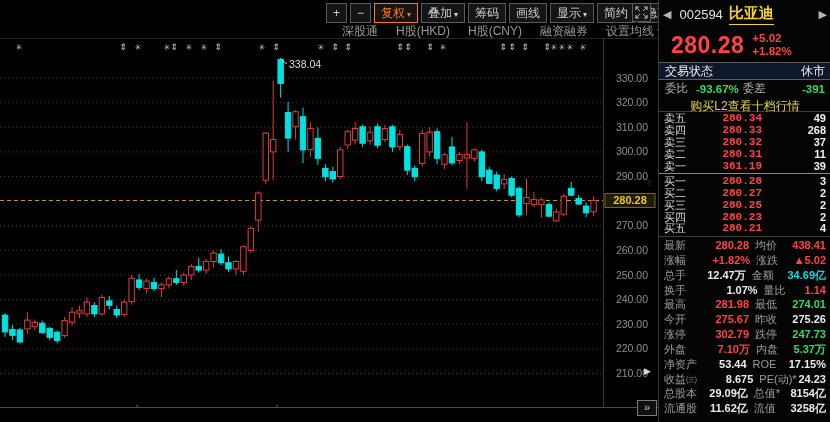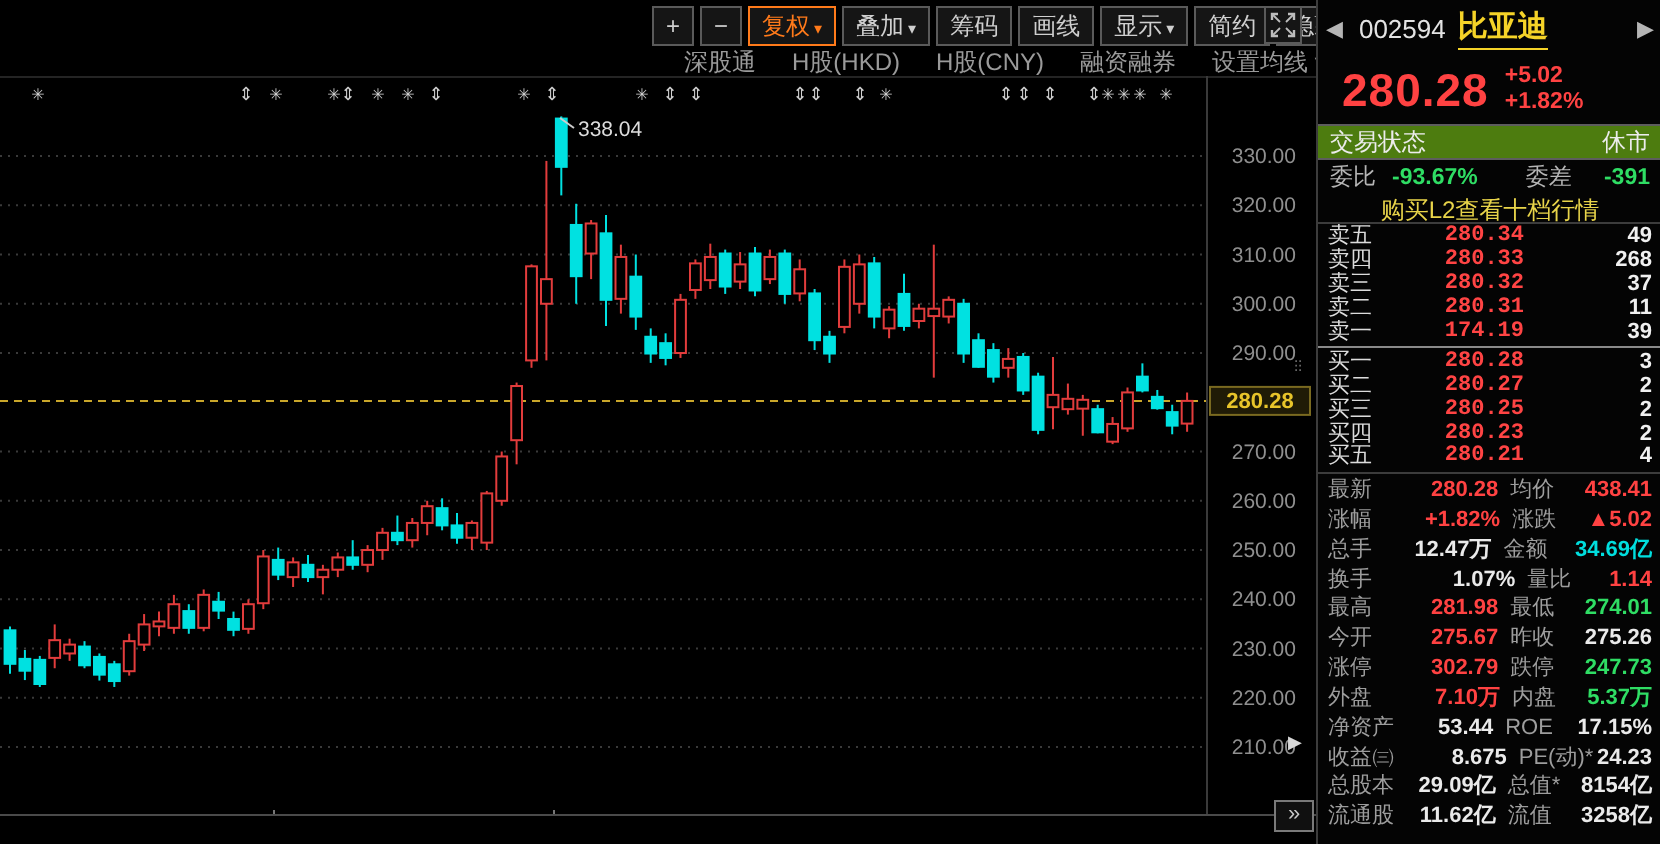--- a/index.html
+++ b/index.html
@@ -29,21 +29,21 @@
   
   #panel{position:absolute;left:658px;top:0;width:172px;height:422px;background:#040404;border-left:1px solid #3c3c3c;}
   #p-header{position:absolute;left:0;top:0;width:172px;height:28px;display:flex;align-items:center;padding:0 4px;}
   #p-prev{color:#b5b5b5;font-size:11px;cursor:pointer;}
   #p-code{color:#e3e3e3;font-size:13px;margin-left:8px;}
   #p-name{color:#f5d328;font-size:15px;font-weight:bold;margin-left:6px;border-bottom:1px solid #f5d328;padding-bottom:1px;}
   #p-next{color:#b5b5b5;font-size:11px;margin-left:auto;cursor:pointer;}
   #p-quote{position:absolute;left:0;top:28px;width:172px;height:34px;display:flex;align-items:center;}
   #p-price{color:#ff4242;font-size:23px;font-weight:bold;margin-left:12px;letter-spacing:0.5px;}
   #p-chg{margin-left:8px;color:#ff4242;font-size:11.5px;line-height:13px;font-weight:bold;}
-  #p-status{position:absolute;left:0;top:62px;width:172px;height:18px;background:#4d7c0f;border-top:1px solid #5d5d5d;
+  #p-status{position:absolute;left:0;top:62px;width:172px;height:18px;background:#0f172a;border-top:1px solid #5d5d5d;
         border-bottom:1px solid #5d5d5d;display:flex;justify-content:space-between;align-items:center;
         padding:0 6px;color:#ececec;font-size:12px;}
   #p-weibi{position:absolute;left:0;top:81px;width:172px;height:15px;display:flex;align-items:center;
         padding:0 6px;font-size:11.5px;}
   #p-weibi .lbl{color:#b5b5b5;}
   #p-weibi .grn{color:#2fdd64;font-weight:bold;}
   #p-l2{position:absolute;left:0;top:96px;width:172px;height:16px;text-align:center;border-bottom:1px solid #3c3c3c;}
   #p-l2 span{color:#e8d44a;font-size:12px;cursor:pointer;}
   #p-book{position:absolute;left:0;top:113px;width:172px;}
   .book-row{display:flex;align-items:center;height:11.9px;padding:0 5px;font-size:11px;line-height:11px;}
@@ -334,21 +334,21 @@
         <div>+1.82%</div>
       </span>
     </div>
     <div id="p-status">
       <span>交易状态</span>
       <span>休市</span>
     </div>
     <div id="p-weibi">
       <span class="lbl">委比</span>
       <span class="grn" style="margin-left:8px;">-93.67%</span>
-      <span class="lbl" style="margin-left:24px;font-family:Liberation Mono, monospace;">委差</span>
+      <span class="lbl" style="margin-left:4px;font-family:Liberation Mono, monospace;">委差</span>
       <span class="grn" style="margin-left:auto;">-391</span>
     </div>
     <div id="p-l2">
       <span>购买L2查看十档行情</span>
     </div>
     <div id="p-book">
         <div class="book-row">
           <span class="bl">卖五</span>
           <span class="bp">280.34</span>
           <span class="bq">49</span>
@@ -363,21 +363,21 @@
           <span class="bp">280.32</span>
           <span class="bq">37</span>
         </div>
         <div class="book-row">
           <span class="bl">卖二</span>
           <span class="bp">280.31</span>
           <span class="bq">11</span>
         </div>
         <div class="book-row">
           <span class="bl">卖一</span>
-          <span class="bp">174.19</span>
+          <span class="bp">361.19</span>
           <span class="bq">39</span>
         </div>
         <div id="book-divider"></div>
         <div class="book-row">
           <span class="bl">买一</span>
           <span class="bp">280.28</span>
           <span class="bq">3</span>
         </div>
         <div class="book-row">
           <span class="bl">买二</span>

